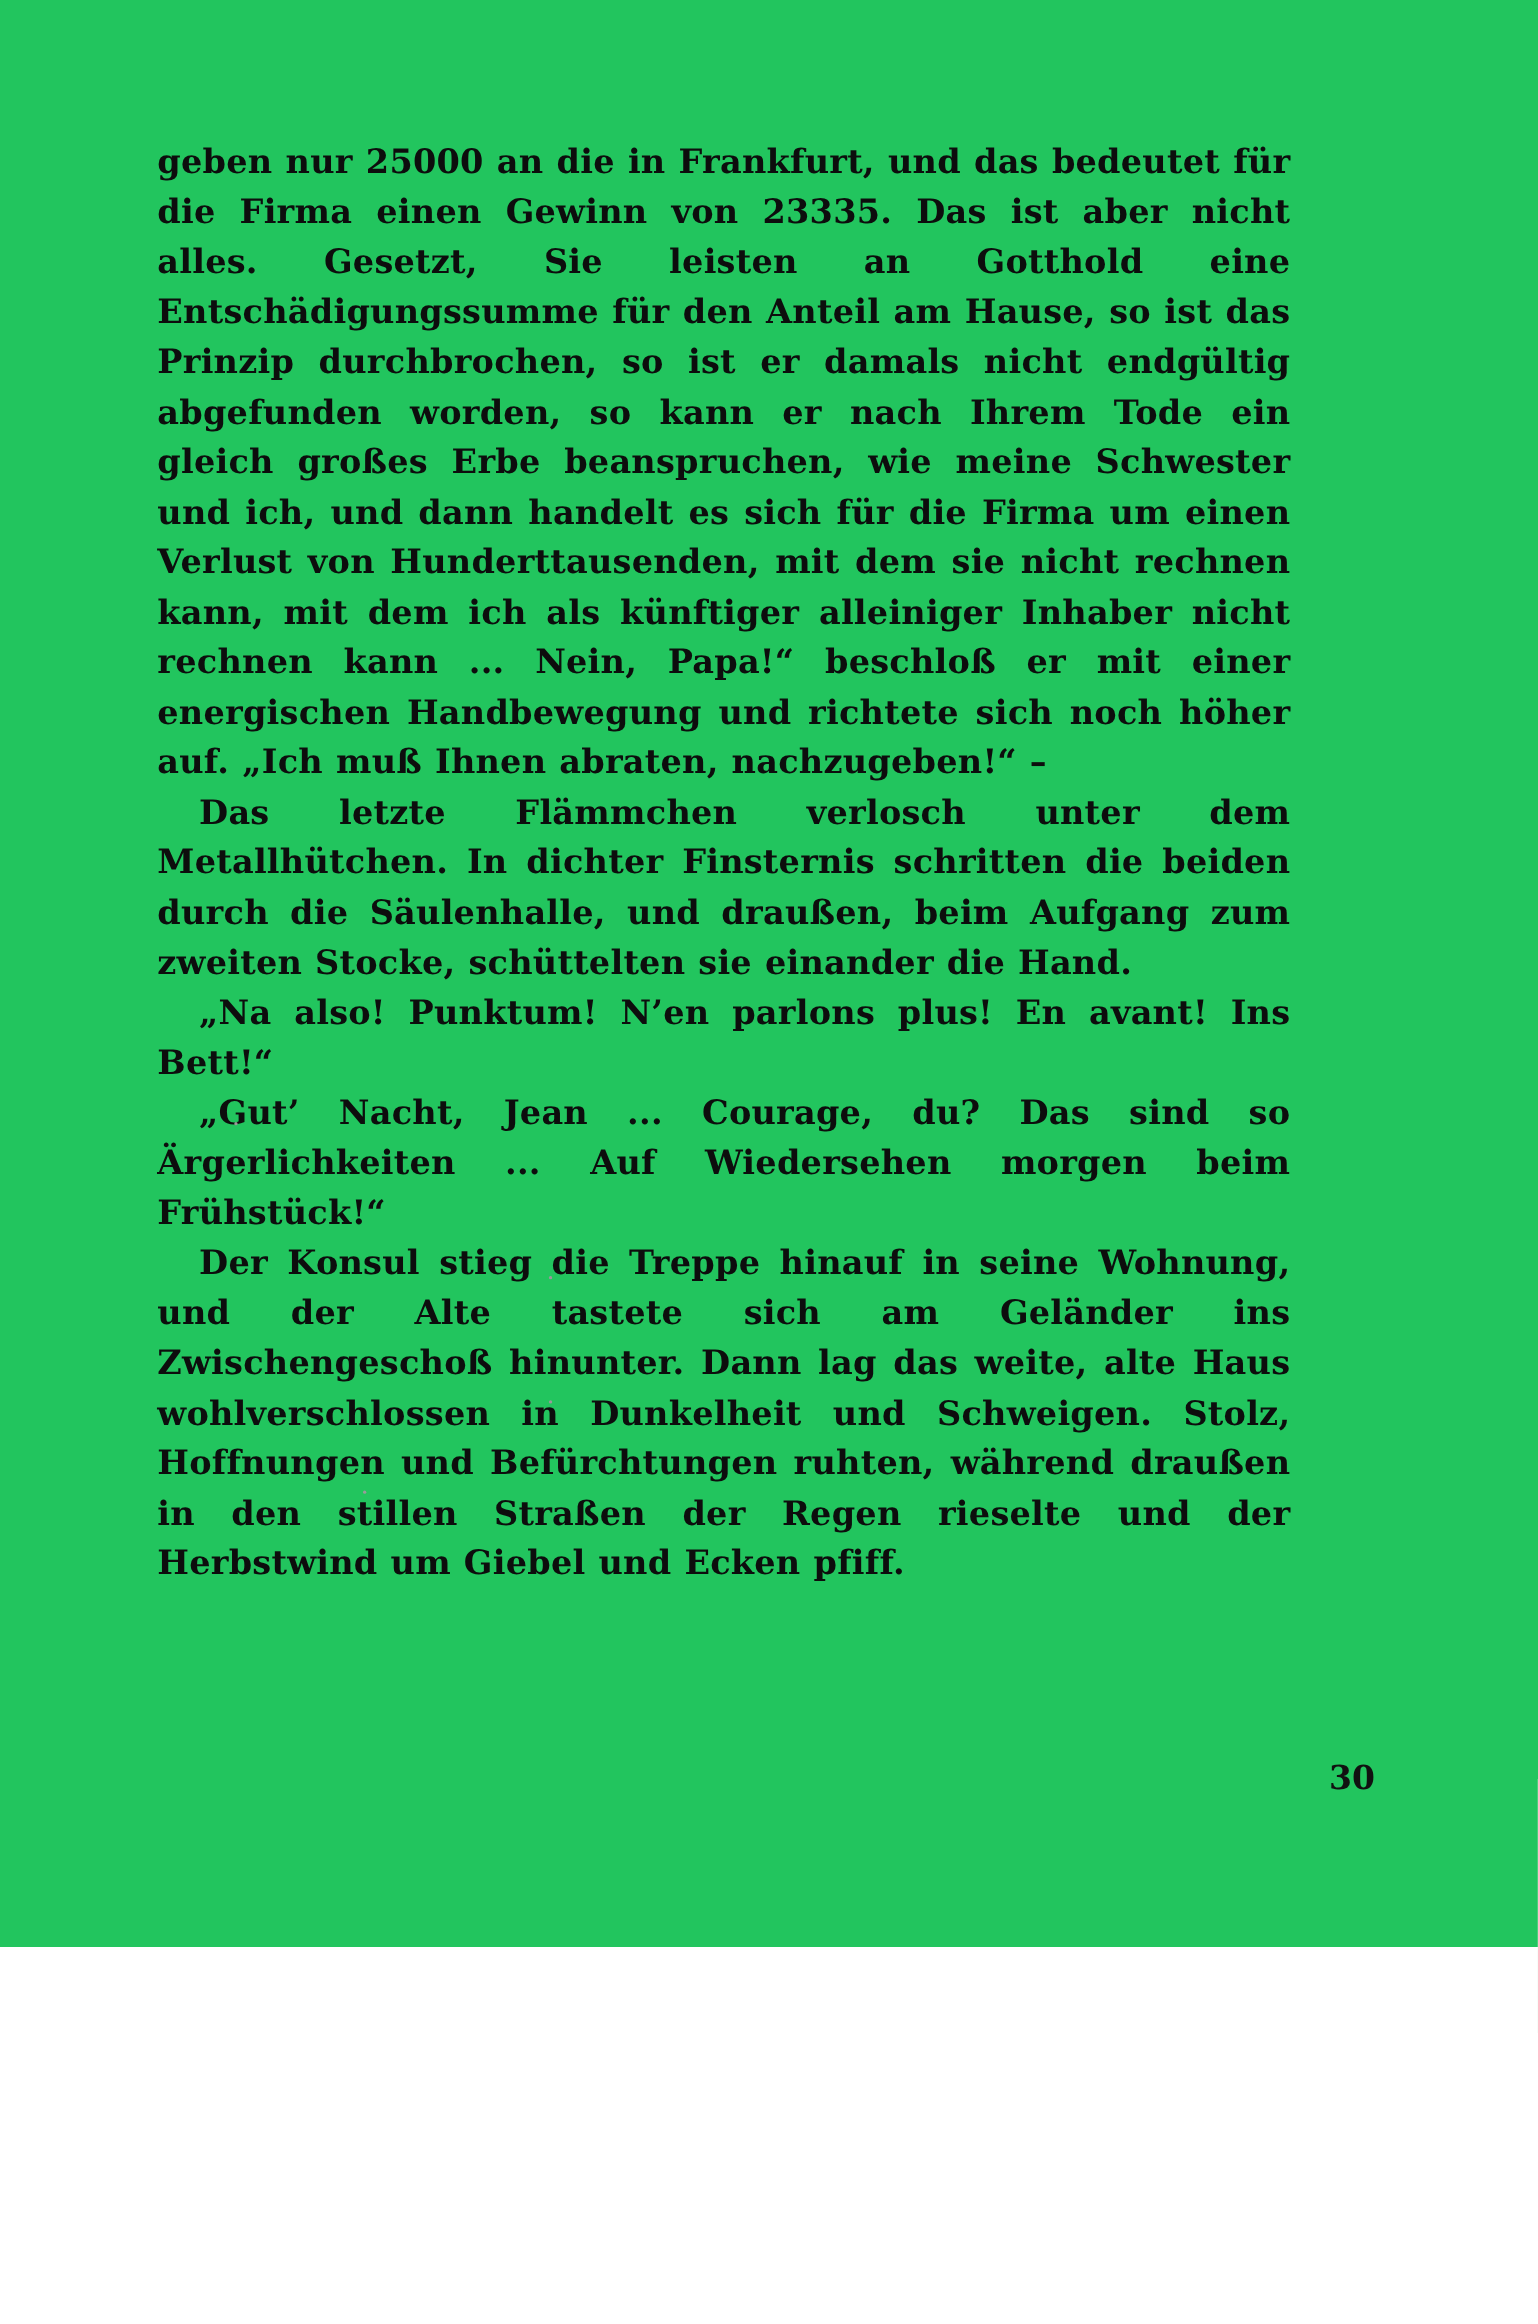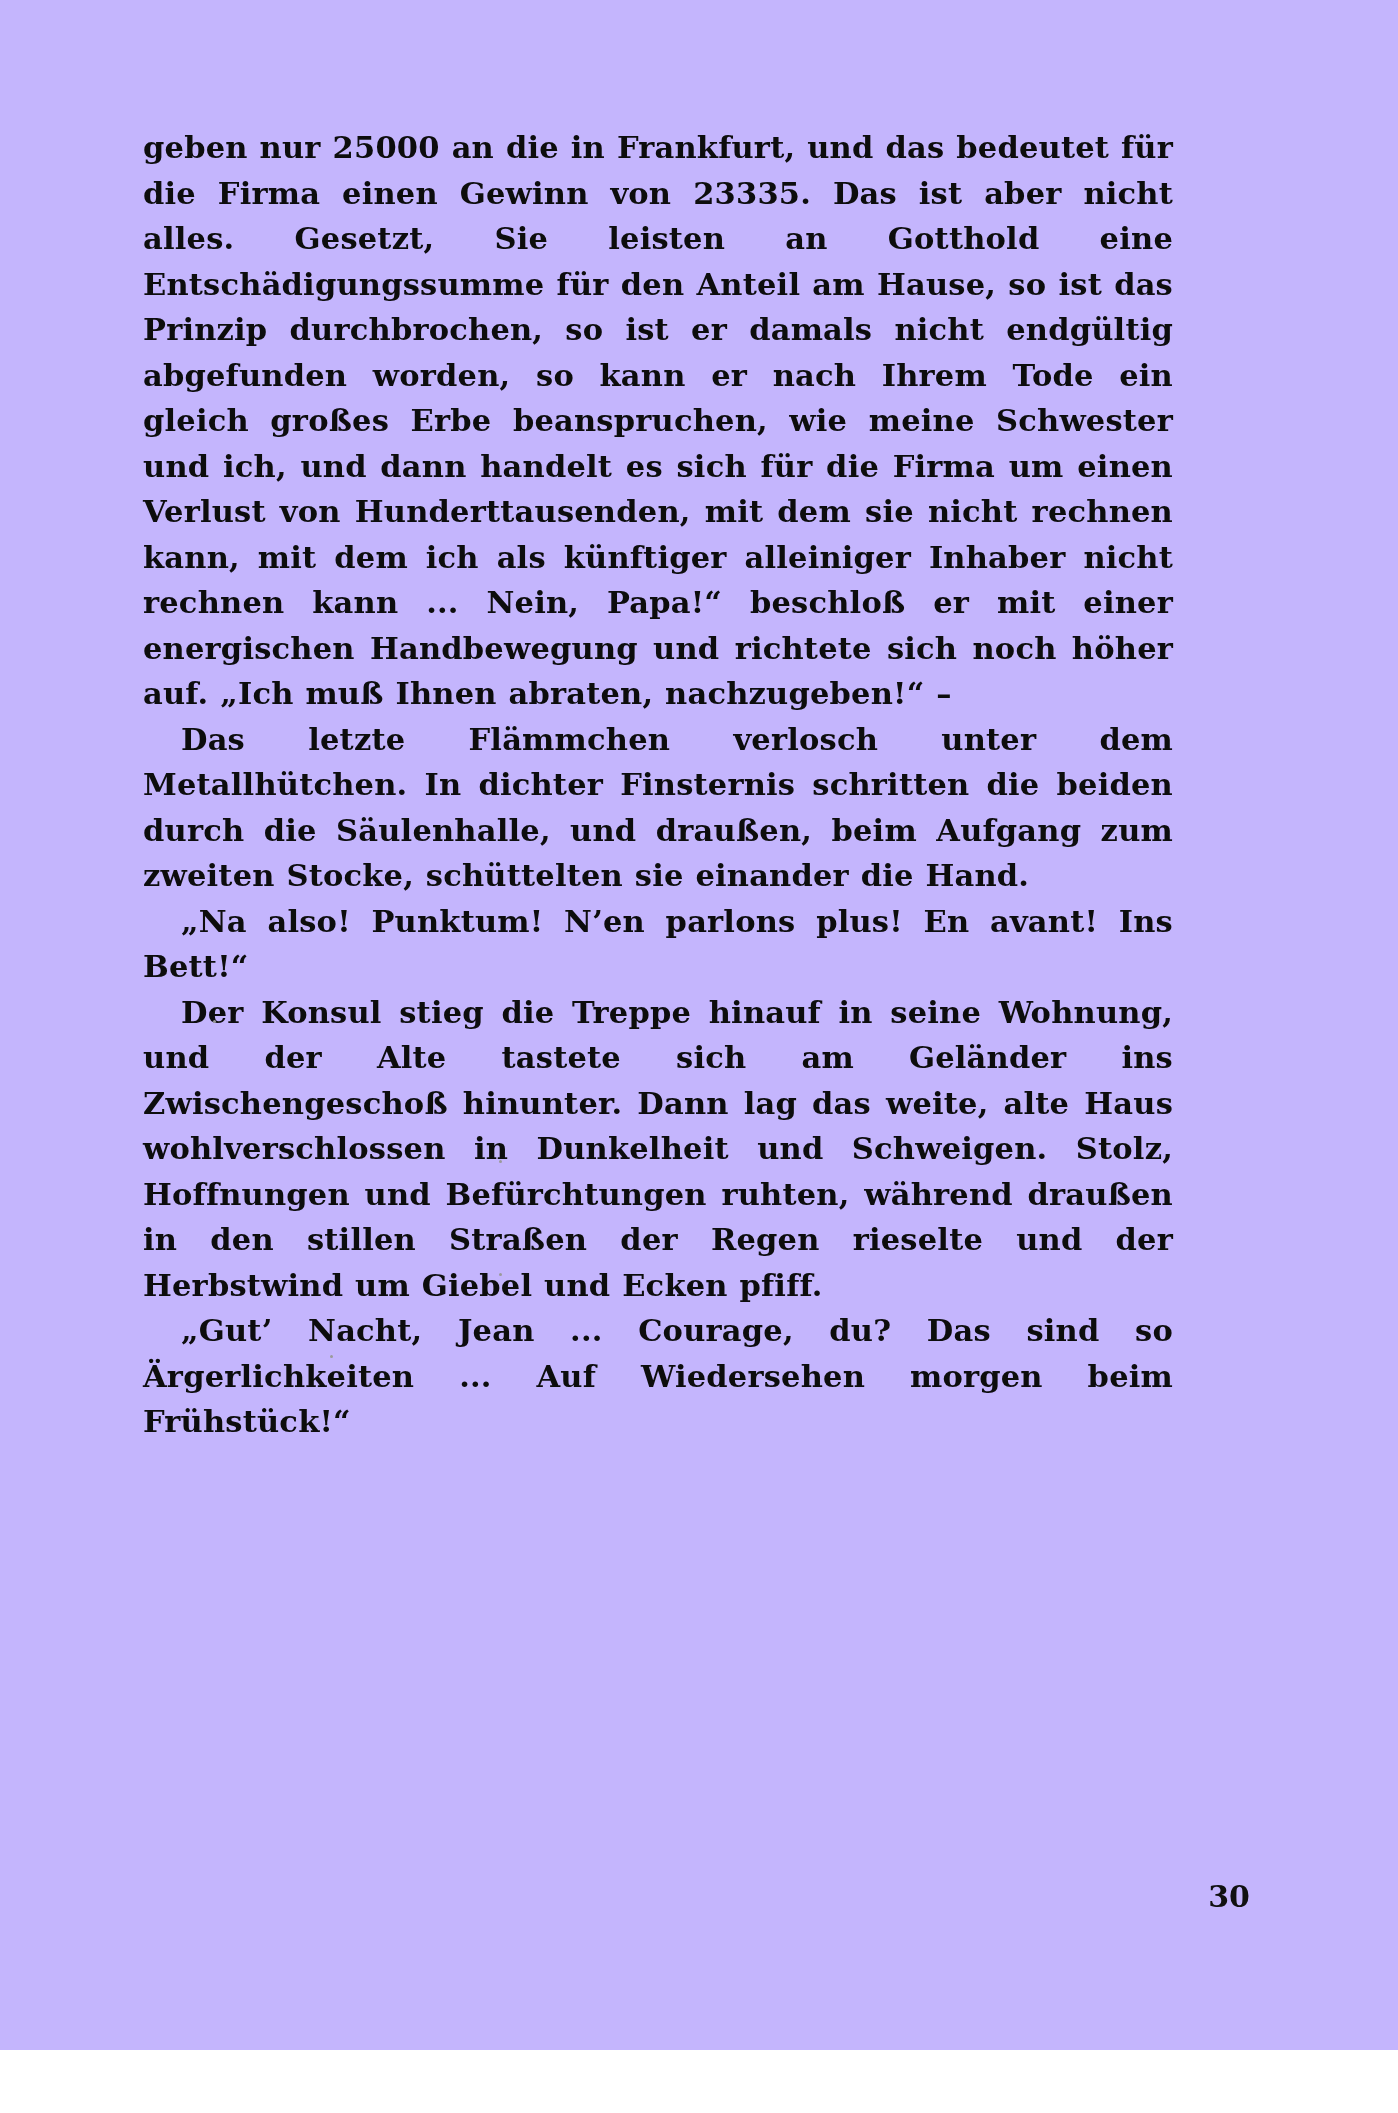--- a/index.html
+++ b/index.html
@@ -11,22 +11,22 @@
     width: 1398px;
     height: 2113px;
     position: relative;
     font-family: "DejaVu Serif", serif;
     overflow: hidden;
   }
   .page {
     position: absolute;
     left: 0; top: 0;
     width: 1398px;
-    height: 2050px;
-    background: #c4b5fd;
+    height: 1770px;
+    background: #22c55e;
   }
   .text-block {
     position: absolute;
     left: 143px;
     top: 125px;
     width: 1030px;
   }
   p.para {
     margin: 0;
     font-size: 30.5px;
@@ -68,22 +68,22 @@
 </style>
 </head>
 <body>
 
 <div class="page">
 
   <div class="text-block">
     <p class="para">geben nur 25000 an die in Frankfurt, und das bedeutet für die Firma einen Gewinn von 23335. Das ist aber nicht alles. Gesetzt, Sie leisten an Gotthold eine Entschädigungssumme für den Anteil am Hause, so ist das Prinzip durchbrochen, so ist er damals nicht endgültig abgefunden worden, so kann er nach Ihrem Tode ein gleich großes Erbe beanspruchen, wie meine Schwester und ich, und dann handelt es sich für die Firma um einen Verlust von Hunderttausenden, mit dem sie nicht rechnen kann, mit dem ich als künftiger alleiniger Inhaber nicht rechnen kann ... Nein, Papa!“ beschloß er mit einer energischen Handbewegung und richtete sich noch höher auf. „Ich muß Ihnen abraten, nachzugeben!“ –</p>
     <p class="para indent">Das letzte Flämmchen verlosch unter dem Metallhütchen. In dichter Finsternis schritten die beiden durch die Säulenhalle, und draußen, beim Aufgang zum zweiten Stocke, schüttelten sie einander die Hand.</p>
     <p class="para indent">„Na also! Punktum! N’en parlons plus! En avant! Ins Bett!“</p>
+    <p class="para indent">„Gut’ Nacht, Jean ... Courage, du? Das sind so Ärgerlichkeiten ... Auf Wiedersehen morgen beim Frühstück!“</p>
     <p class="para indent">Der Konsul stieg die Treppe hinauf in seine Wohnung, und der Alte tastete sich am Geländer ins Zwischengeschoß hinunter. Dann lag das weite, alte Haus wohlverschlossen in Dunkelheit und Schweigen. Stolz, Hoffnungen und Befürchtungen ruhten, während draußen in den stillen Straßen der Regen rieselte und der Herbstwind um Giebel und Ecken pfiff.</p>
-    <p class="para indent">„Gut’ Nacht, Jean ... Courage, du? Das sind so Ärgerlichkeiten ... Auf Wiedersehen morgen beim Frühstück!“</p>
   </div>
 
   <span class="gutter-mark gm1"></span>
   <span class="gutter-mark gm2"></span>
   <span class="gutter-mark gm3"></span>
   <span class="gutter-mark gm4"></span>
 
   <div class="page-number">30</div>
 </div>
 

